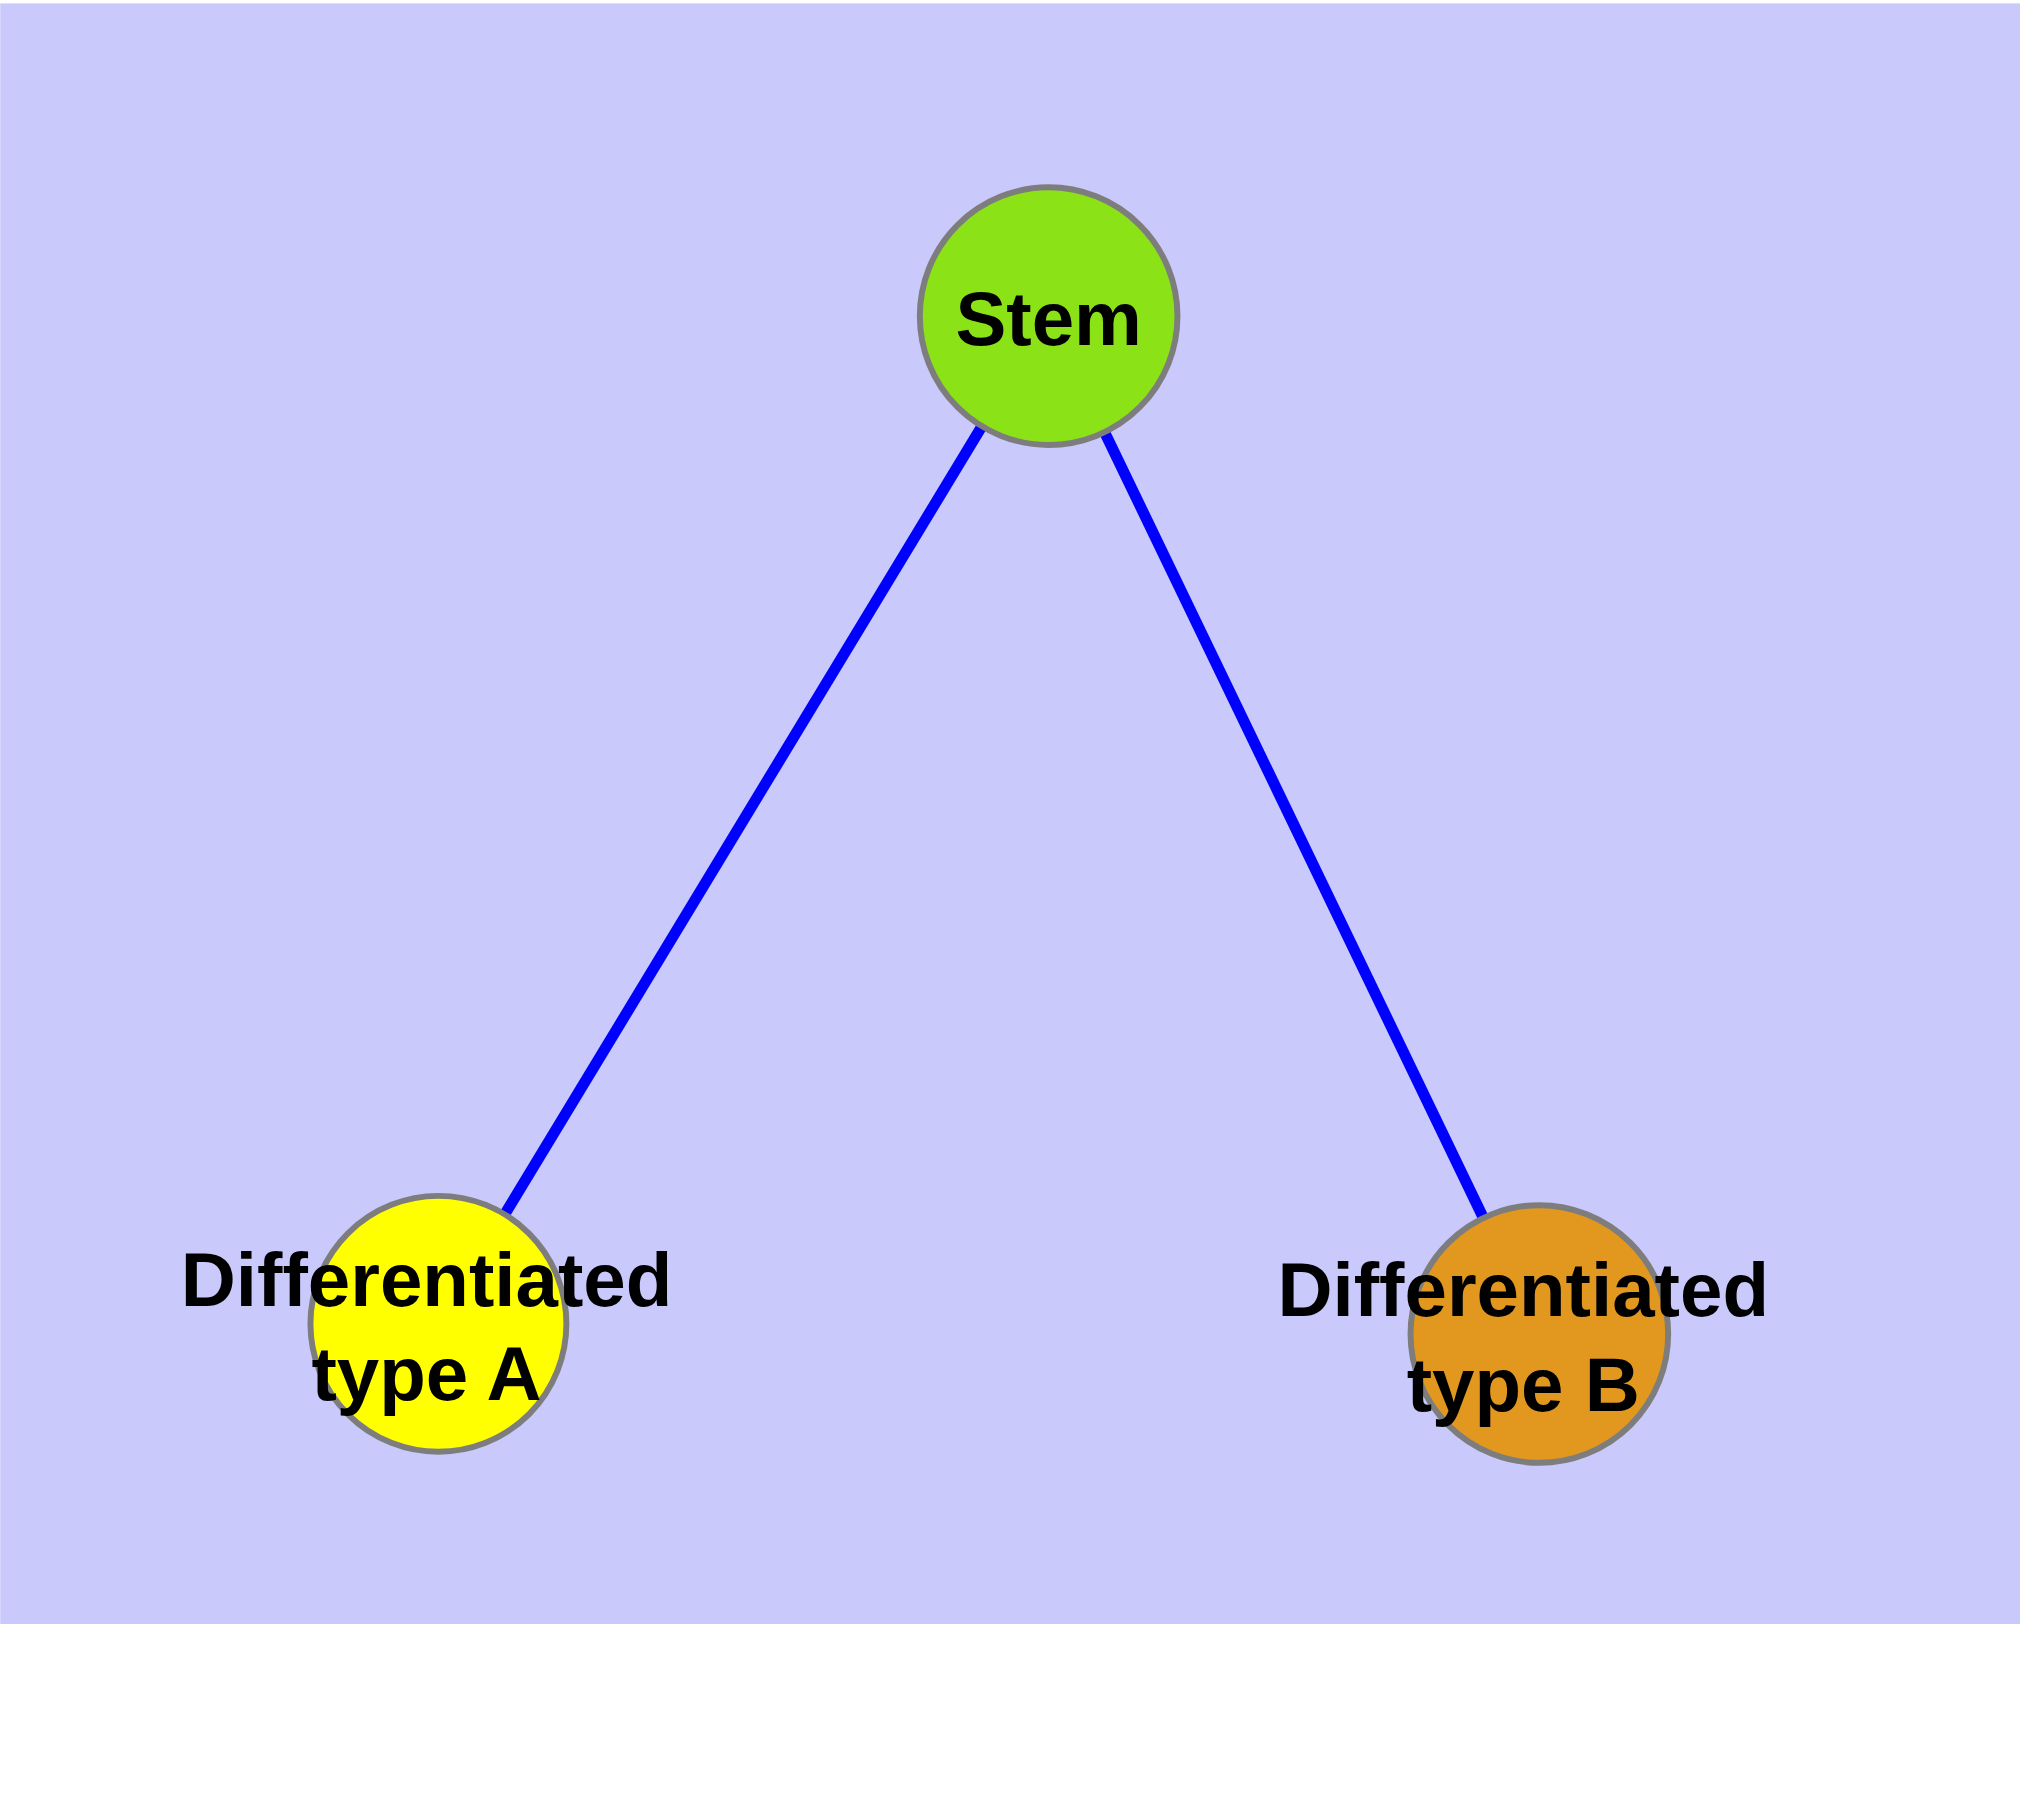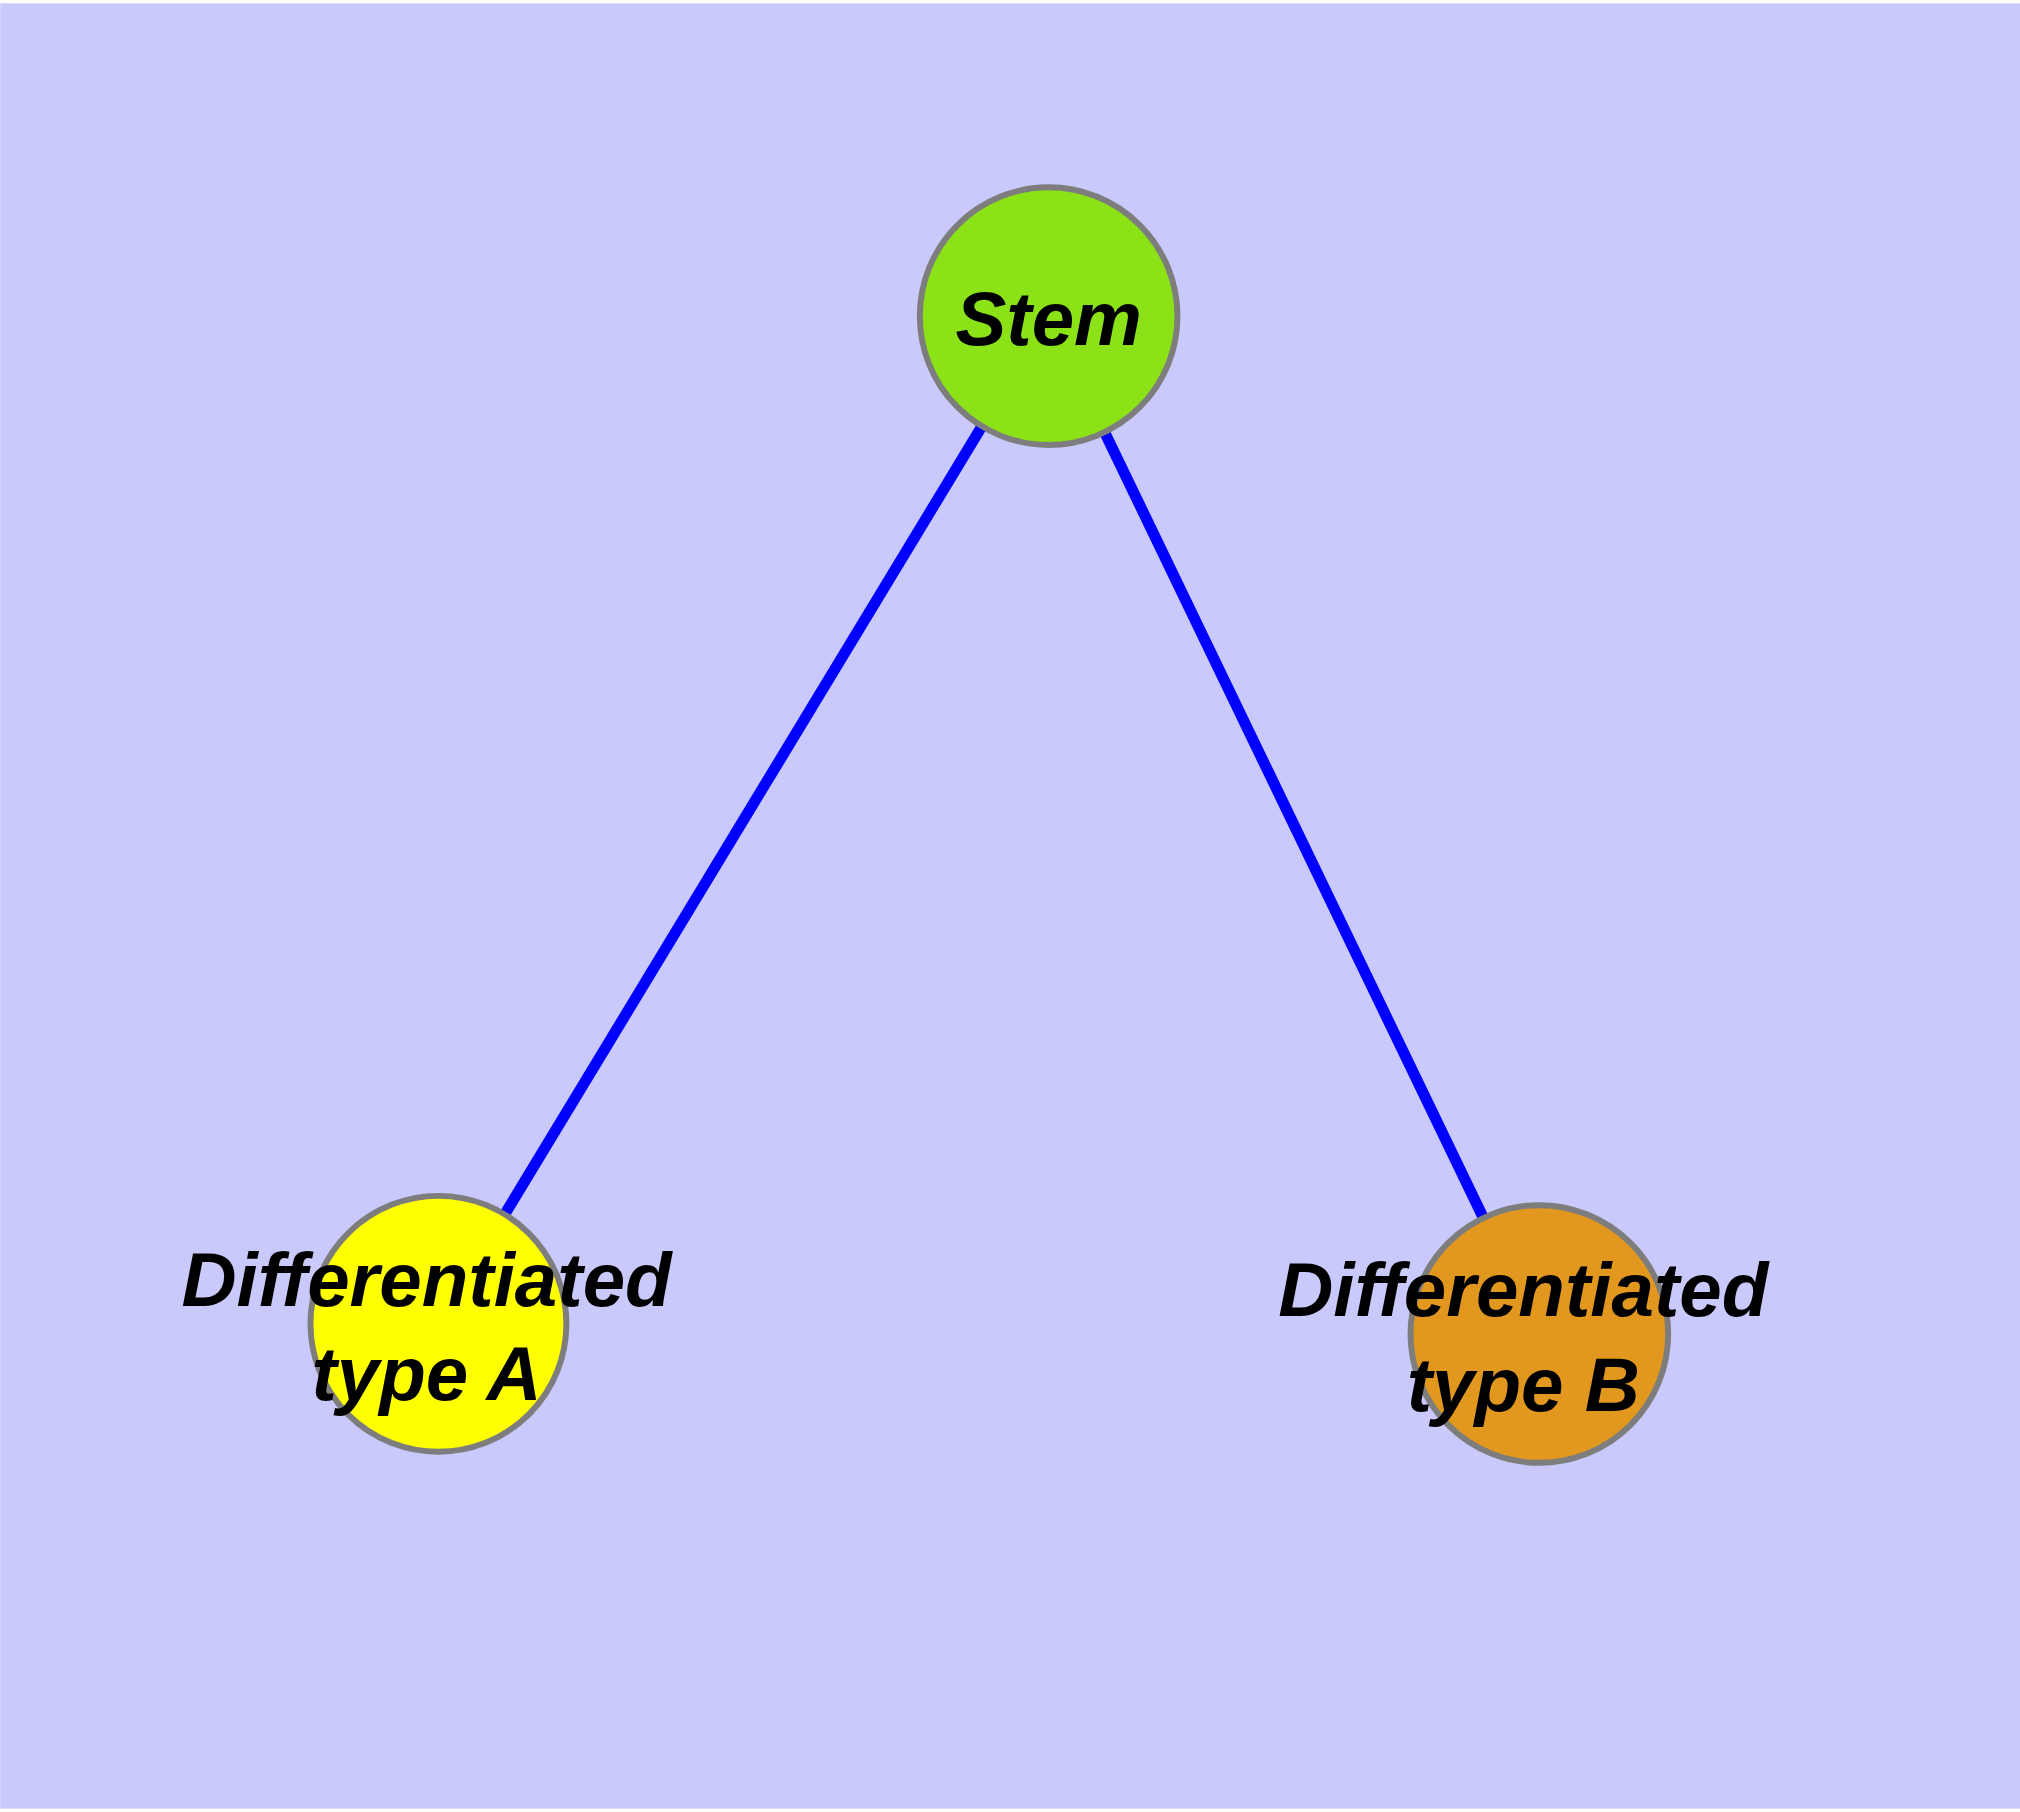--- a/index.html
+++ b/index.html
@@ -6,23 +6,22 @@
     margin: 0;
     padding: 0;
     background: #ffffff;
     width: 2021px;
     height: 1812px;
     font-family: "Liberation Sans", sans-serif;
   }
   .stage {
     position: relative;
     width: 2021px;
-    height: 1812px;
+    height: 1624px;
     overflow: hidden;
-    font-style: italic;
   }
   svg.diagram {
     position: absolute;
     left: 0;
     top: 0;
     display: block;
   }
   .node-circle {
     stroke-width: 7px;
   }

